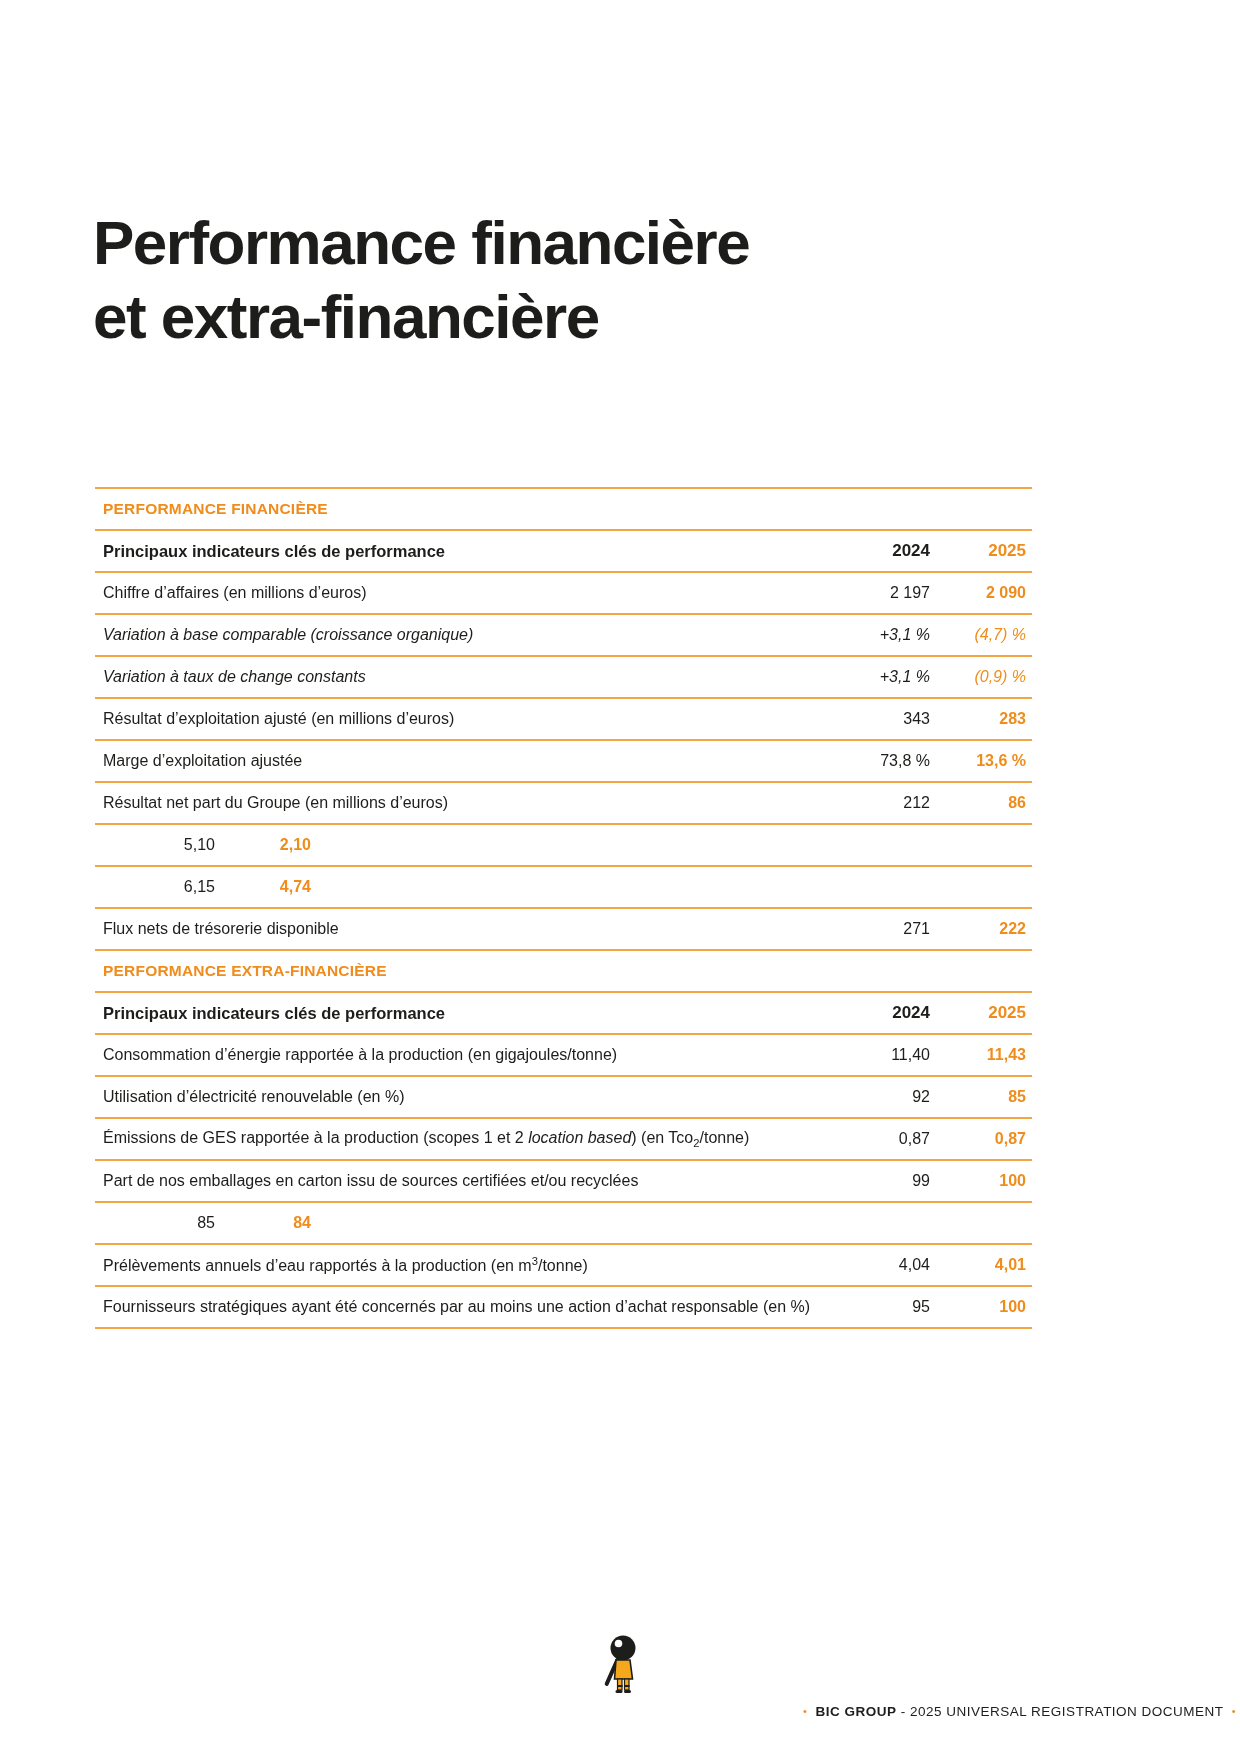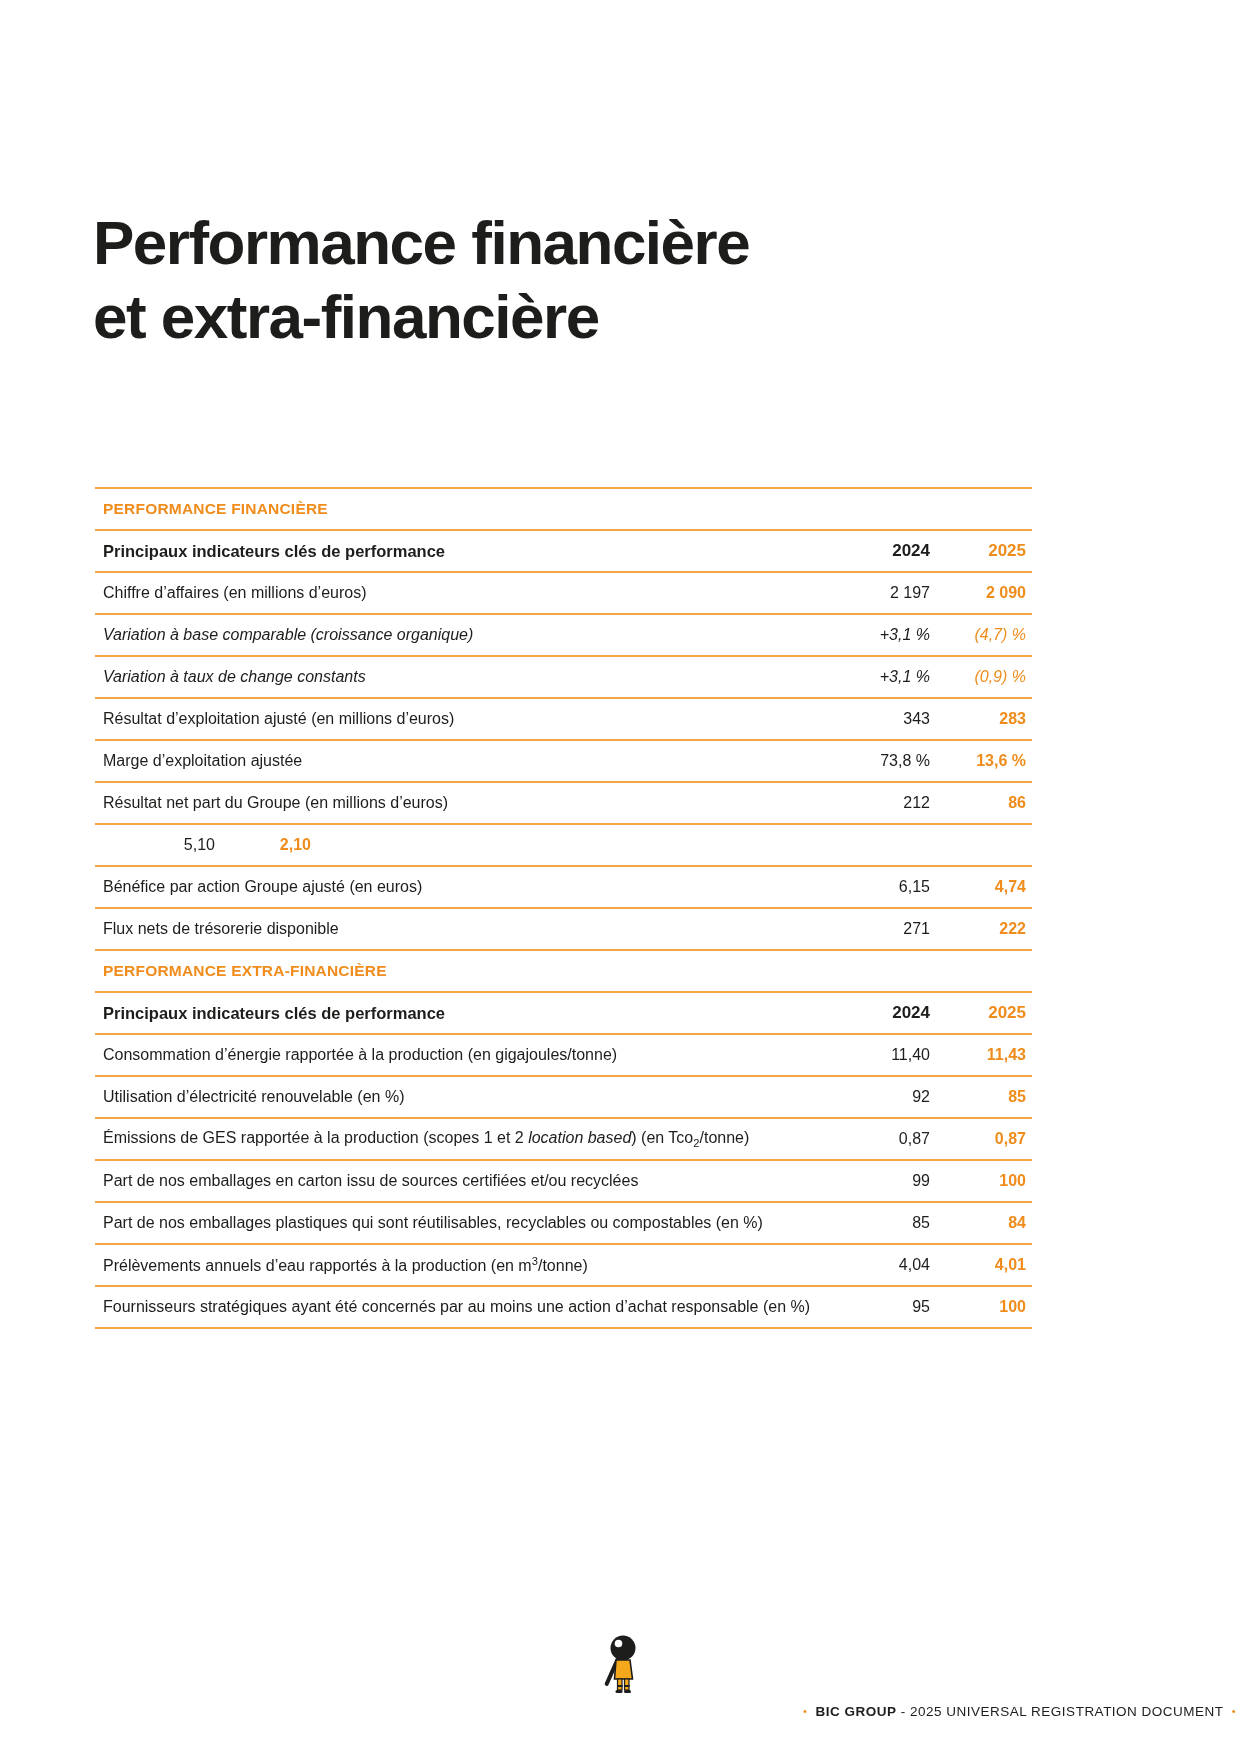--- a/index.html
+++ b/index.html
@@ -101,21 +101,20 @@
       <div class="row">
         <div class="cell label"><span>Résultat net part du Groupe (en millions d’euros)</span></div>
         <div class="cell v24">212</div>
         <div class="cell v25">86</div>
       </div>
       <div class="row">
         <div class="cell v24">5,10</div>
         <div class="cell v25">2,10</div>
       </div>
       <div class="row">
-        <div class="cell label"><span>Bénéfice par action Groupe ajusté (en euros)</span></div>
         <div class="cell v24">6,15</div>
         <div class="cell v25">4,74</div>
       </div>
       <div class="row">
         <div class="cell label"><span>Flux nets de trésorerie disponible</span></div>
         <div class="cell v24">271</div>
         <div class="cell v25">222</div>
       </div>
       <div class="row section">
         <div class="section-label">PERFORMANCE EXTRA-FINANCIÈRE</div>
@@ -139,21 +138,20 @@
         <div class="cell label"><span>Émissions de GES rapportée à la production (scopes 1 et 2 </span><span class="part-i">location based</span><span>) (en Tco</span><sub>2</sub><span>/tonne)</span></div>
         <div class="cell v24">0,87</div>
         <div class="cell v25">0,87</div>
       </div>
       <div class="row">
         <div class="cell label"><span>Part de nos emballages en carton issu de sources certifiées et/ou recyclées</span></div>
         <div class="cell v24">99</div>
         <div class="cell v25">100</div>
       </div>
       <div class="row">
-        <div class="cell label"><span>Part de nos emballages plastiques qui sont réutilisables, recyclables ou compostables (en %)</span></div>
         <div class="cell v24">85</div>
         <div class="cell v25">84</div>
       </div>
       <div class="row">
         <div class="cell label"><span>Prélèvements annuels d’eau rapportés à la production (en m</span><sup>3</sup><span>/tonne)</span></div>
         <div class="cell v24">4,04</div>
         <div class="cell v25">4,01</div>
       </div>
       <div class="row">
         <div class="cell label"><span>Fournisseurs stratégiques ayant été concernés par au moins une action d’achat responsable (en %)</span></div>

